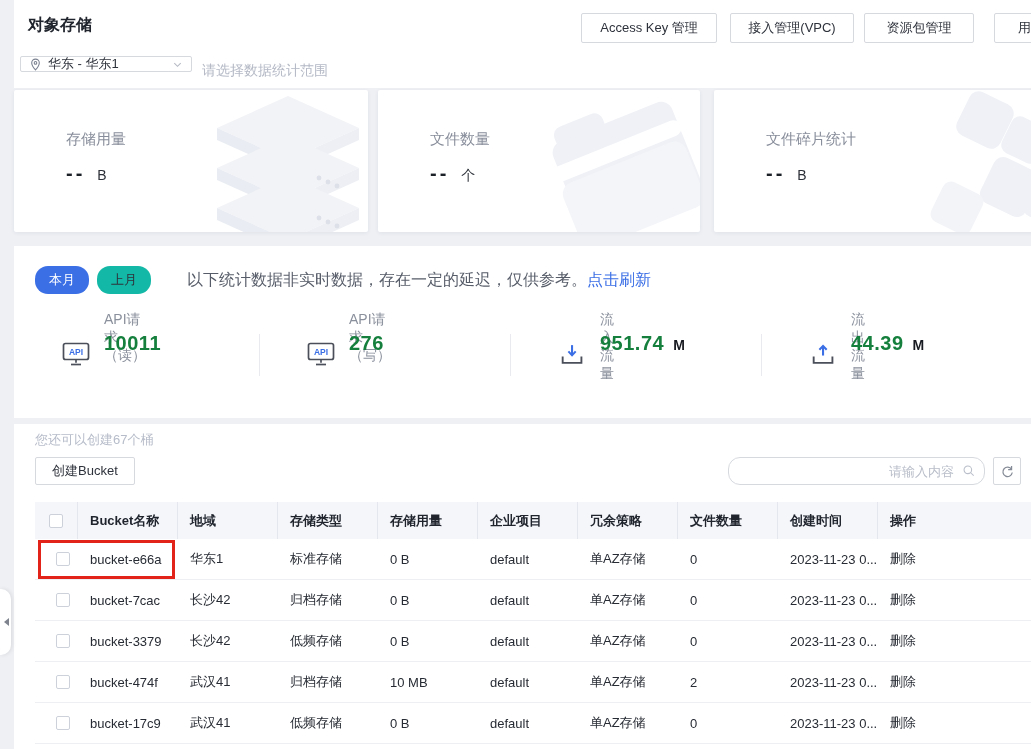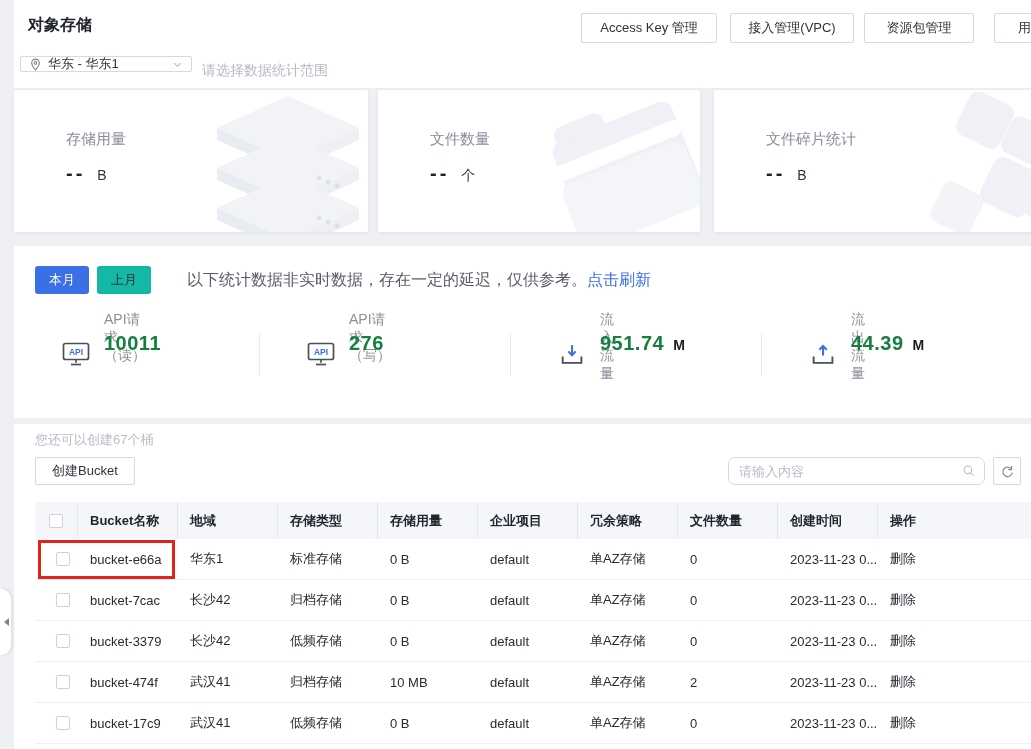--- a/index.html
+++ b/index.html
@@ -42,21 +42,21 @@
   .card3 { left:714px; width:330px; }
   .card-label { position:absolute; left:52px; top:40px; font-size:15px; color:#878d9a; }
   .card-value { position:absolute; left:52px; top:72px; display:flex; align-items:baseline; }
   .card-value .dash { font-size:20px; font-weight:700; letter-spacing:3px; color:#1c2027; }
   .card-value .unit { margin-left:12px; font-size:14px; color:#2c3038; }
   .card-illu { position:absolute; right:-8px; bottom:-18px; }
 
   
   .usage-panel { position:absolute; left:14px; top:246px; width:1017px; height:172px; background:#fff; }
   .tabs-row { position:absolute; left:21px; top:20px; display:flex; align-items:center; }
-  .tab { height:28px; padding:0 14px; line-height:28px; border-radius:3px; font-size:13px; cursor:pointer; }
+  .tab { height:28px; padding:0 14px; line-height:28px; border-radius:13px; font-size:13px; cursor:pointer; }
   .tab-active { background:#3b6fe6; color:#fff; }
   .tab-plain  { background:#14b8a6; color:#2e323b; margin-left:8px; }
   .tabs-note { margin-left:36px; font-size:16px; color:#565c68; }
   .refresh-link { color:#3b6fe6; cursor:pointer; }
   .metric { position:absolute; top:62px; height:80px; }
   .m1 { left:0; }  .m2 { left:245px; } .m3 { left:496px; } .m4 { left:747px; }
   .metric .m-label { position:absolute; left:90px; top:3px; font-size:14px; color:#8a909c; }
   .metric .m-icon  { position:absolute; left:48px; top:34px; }
   .metric .m-value { position:absolute; left:90px; top:24px; display:flex; align-items:baseline; }
   .metric .num  { font-size:20px; font-weight:700; color:#15803d; letter-spacing:.5px; }
@@ -67,23 +67,24 @@
   
   .bucket-panel { position:absolute; left:14px; top:424px; width:1017px; height:325px; background:#fff; }
   .quota-hint { position:absolute; left:21px; top:7px; font-size:13px; color:#b6bcc9; }
   .create-btn {
     position:absolute; left:21px; top:33px; height:28px; padding:0 16px;
     background:#fff; border:1px solid #d6d9de; border-radius:2px;
     font-size:13px; color:#2e323b; line-height:26px; cursor:pointer;
   }
   .search-wrap { position:absolute; left:714px; top:33px; width:257px; height:28px; }
   .search-input {
-    width:100%; height:100%; border:1px solid #d6d9de; border-radius:7px;
-    padding:0 20px 0 10px; font-size:13px; color:#2e323b; outline:none;
+    width:100%; height:100%; border:1px solid #d6d9de; border-radius:12px;
+    padding:0 30px 0 10px; font-size:13px; color:#2e323b; outline:none;
     font-family:"Liberation Sans", sans-serif;
+    text-align:right;
   }
   .search-input::placeholder { color:#b8bdc8; }
   .search-icon { position:absolute; right:9px; top:7px; }
   .refresh-btn {
     position:absolute; left:979px; top:33px; width:28px; height:28px;
     border:1px solid #d6d9de; border-radius:2px; background:#fff;
     display:flex; align-items:center; justify-content:center; cursor:pointer;
   }
 
   

